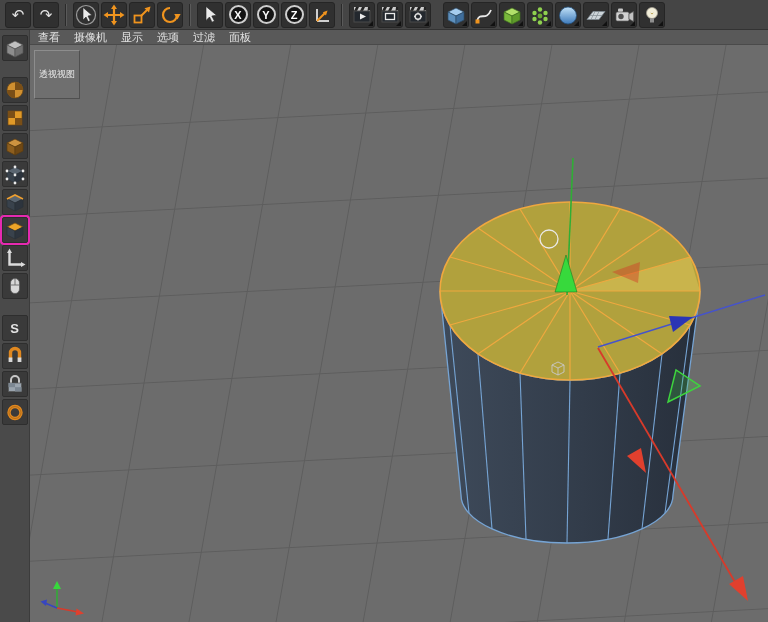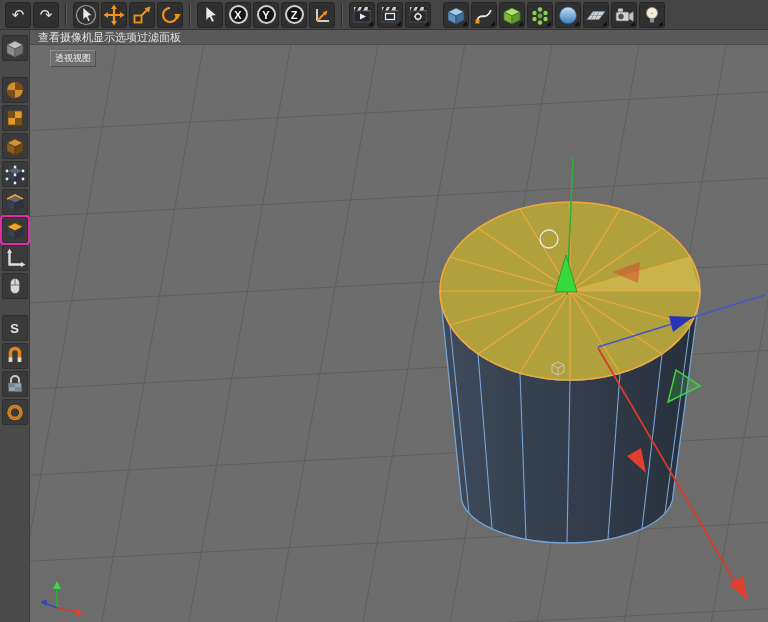--- a/index.html
+++ b/index.html
@@ -32,25 +32,25 @@
           border:1px solid #2e2e2e; border-radius:2px; display:flex;
           align-items:center; justify-content:center; padding:0; cursor:pointer; position:relative; }
   .sbtn.active { box-shadow:0 0 0 2px #e62ab0; }
   .sgap { height:14px; }
   .sbtn .glyph { color:#e4e4e4; font-size:13px; font-weight:bold; }
 
   
   .viewport { position:absolute; left:30px; top:30px; width:738px; height:592px; background:#6c6c6c; }
   .vmenu { position:absolute; left:0; top:0; width:738px; height:15px; background:#595959;
            border-bottom:1px solid #4a4a4a; display:flex; align-items:center;
-           padding-left:8px; z-index:10; }
+           padding-left:8px; gap:14px; z-index:10; }
   .vmenu .mitem { color:#e2e2e2; font-size:11px; line-height:15px; cursor:pointer; }
-  .vlabel { position:absolute; left:20px; top:20px; z-index:9; background:#6f6f6f;
+  .vlabel { position:absolute; left:4px; top:20px; z-index:9; background:#6f6f6f;
             border:1px solid #8d8d8d; border-right-color:#4f4f4f; border-bottom-color:#4f4f4f;
-            color:#e8e8e8; font-size:9px; padding:1px 4px; }
+            color:#e8e8e8; font-size:9px; padding:17px 4px; }
   .scene { position:absolute; left:0; top:15px; width:738px; height:577px; display:block; }
 </style>
 </head>
 <body>
 
 <div class="app">
 
   <div class="toolbar">
     <button class="tbtn">
       <span class="glyph">↶</span>

